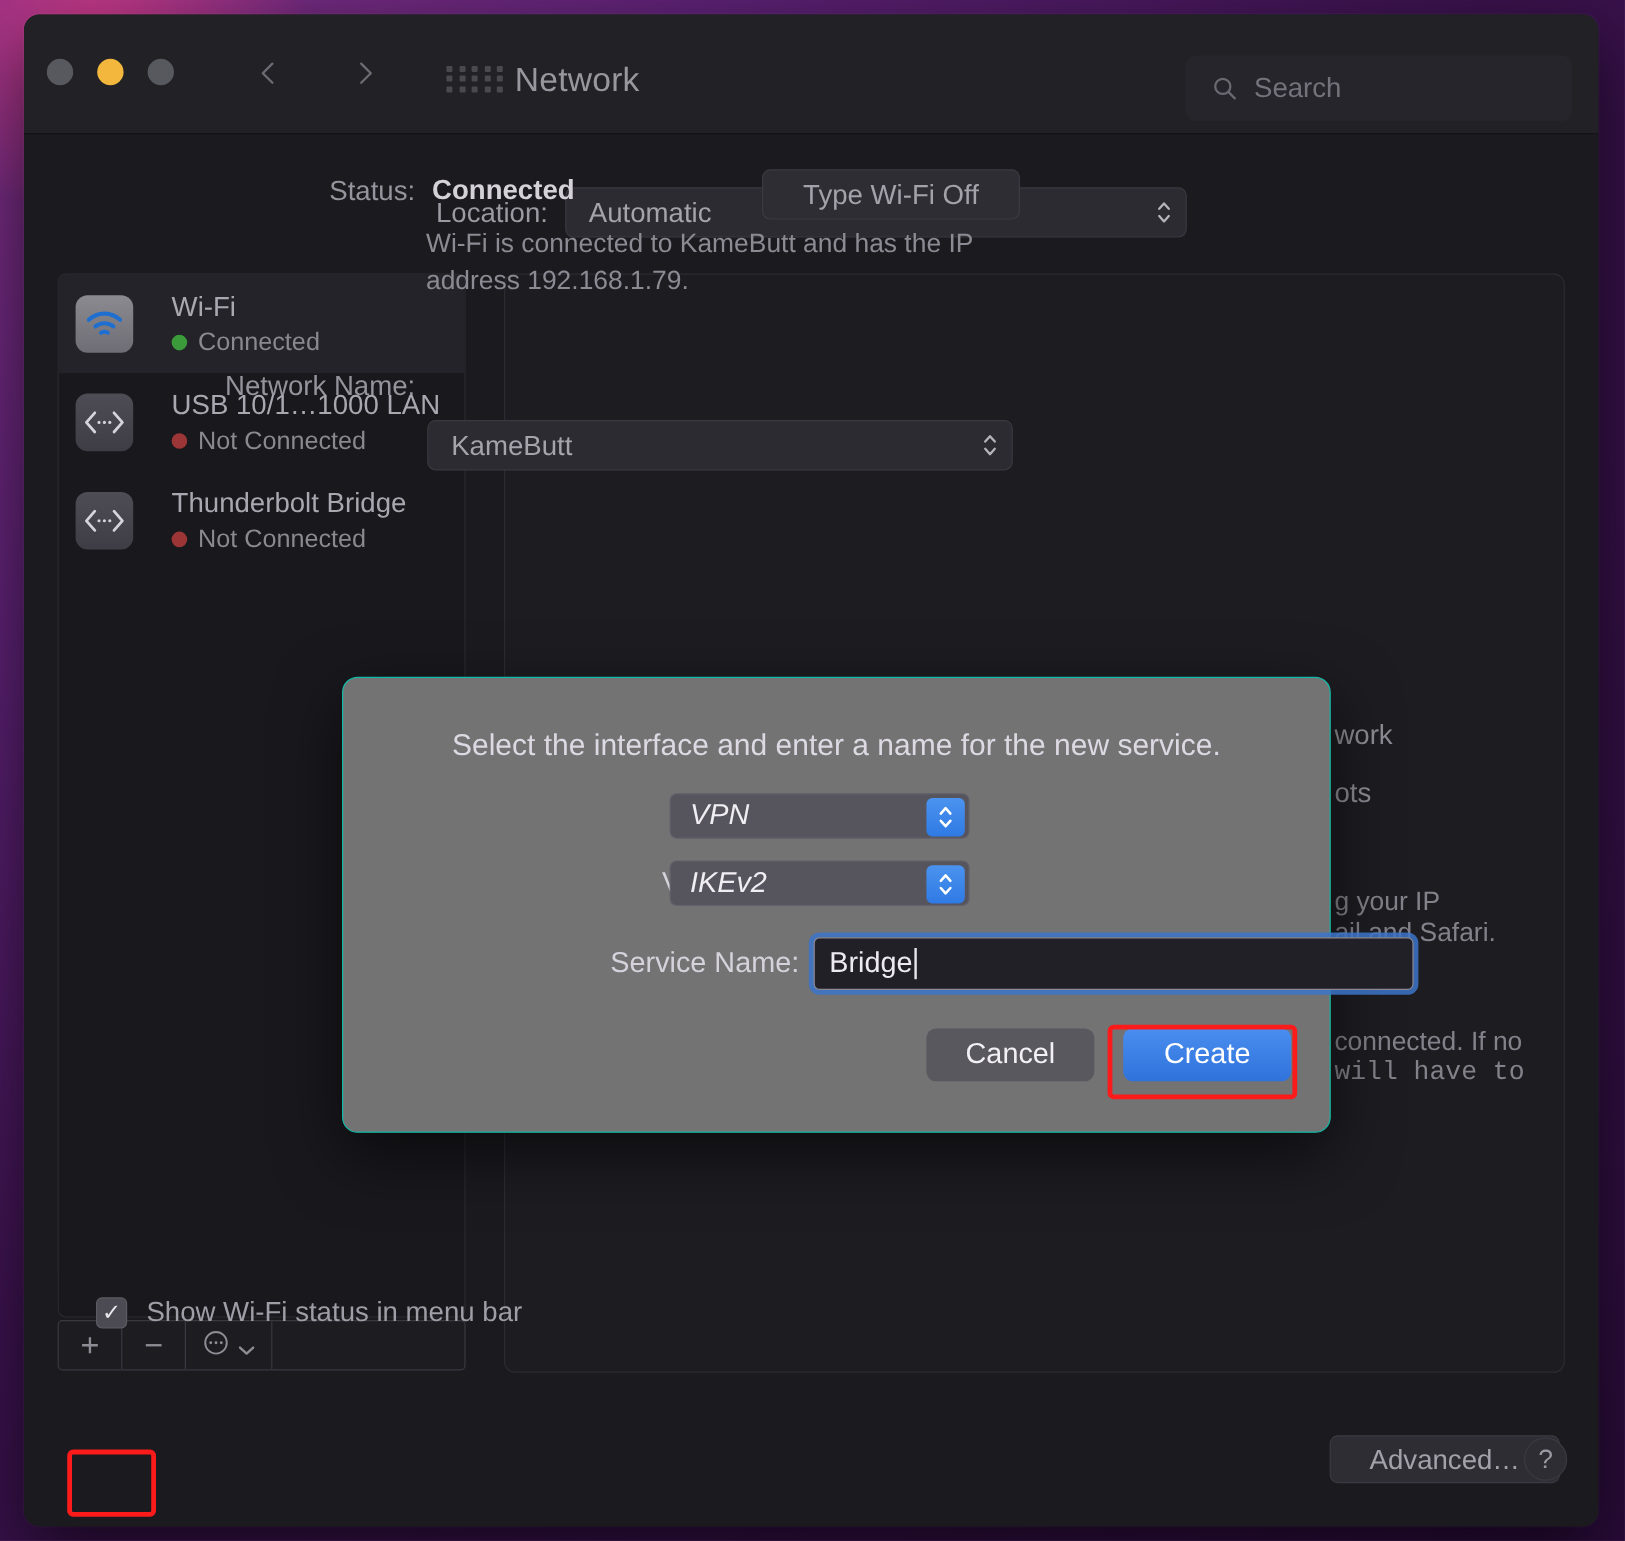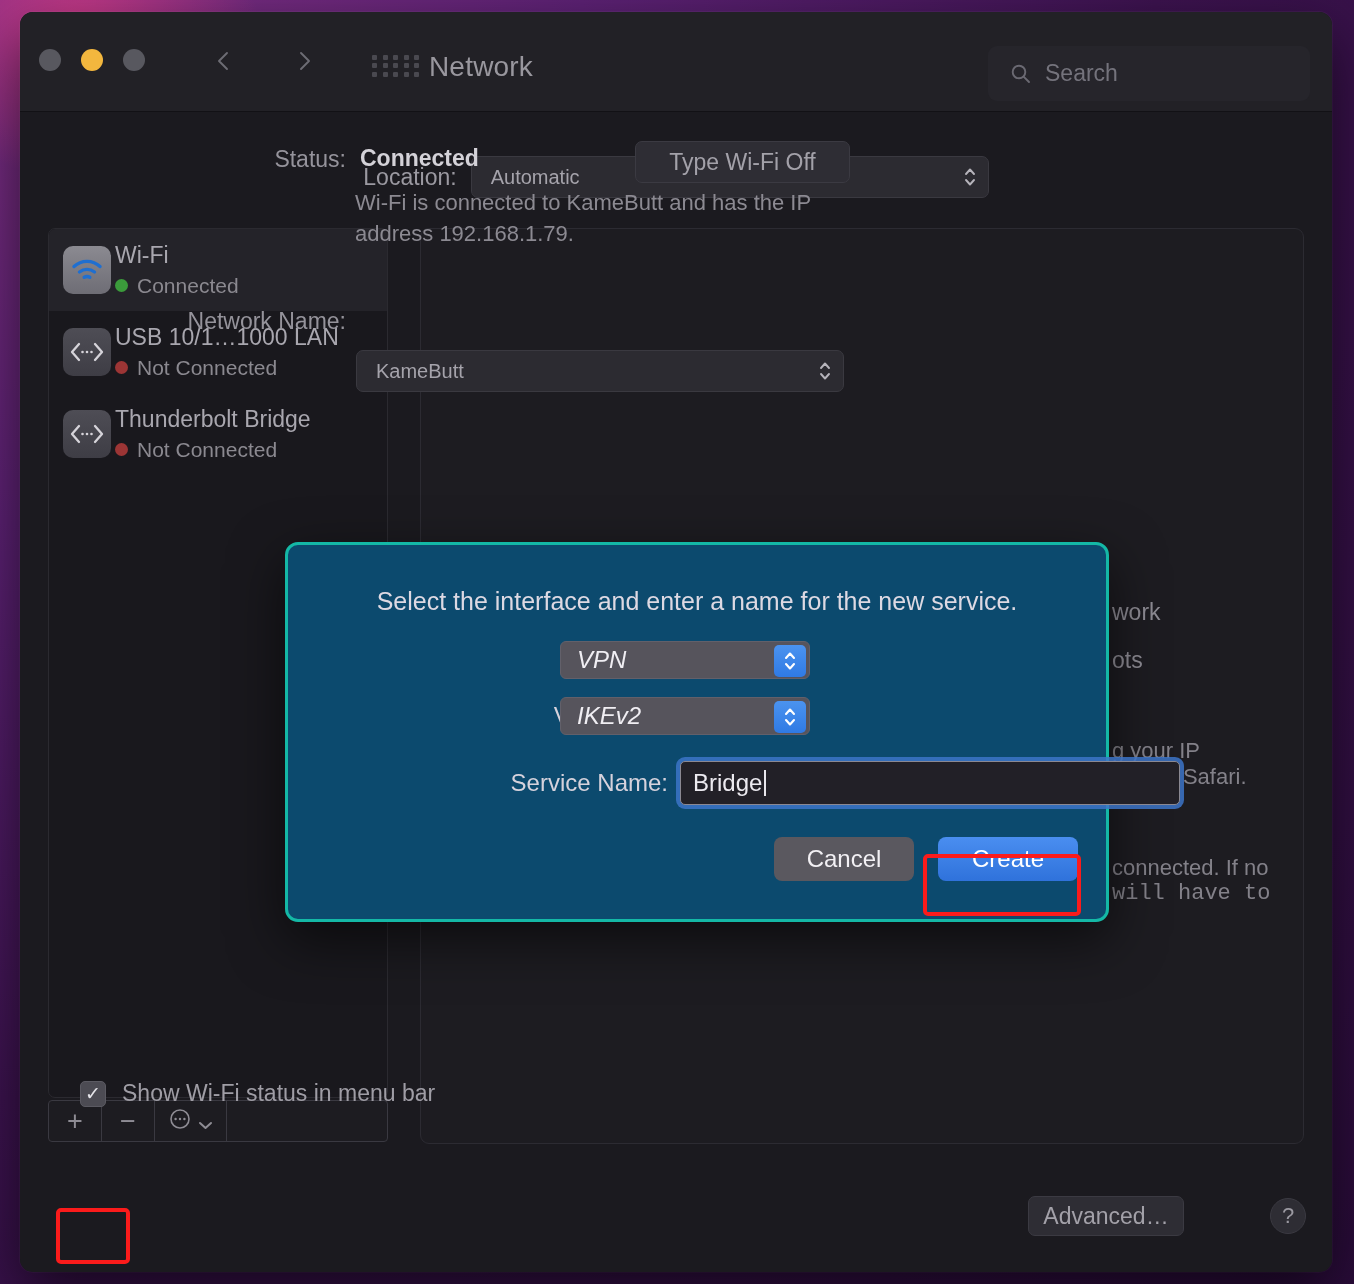--- a/index.html
+++ b/index.html
@@ -122,21 +122,21 @@
   .location-label { font-size: 23px; color: #9b99a1; }
   .popup {
     position: relative;
     background: #2c2b31;
     border: 1px solid #3a3940;
     border-radius: 7px;
     height: 42px;
     display: flex;
     align-items: center;
     padding: 0 38px 0 19px;
-    font-size: 20px;
+    font-size: 23px;
     color: #a5a3ab;
   }
   .popup .stepper {
     position: absolute;
     right: 11px; top: 50%;
     transform: translateY(-50%);
     width: 14px; height: 24px;
     color: #b6b4bb;
   }
   .popup-location { width: 518px; }
@@ -147,21 +147,21 @@
     left: 28px; top: 116px;
     width: 340px; height: 870px;
     background: #19181d;
     border: 1px solid #2b2a30;
     border-radius: 7px;
     overflow: hidden;
   }
   .svc {
     display: flex;
     align-items: center;
-    gap: 4px;
+    gap: 32px;
     padding: 13px 14px;
     height: 82px;
   }
   .svc.selected { background: #242329; }
   .svc-icon {
     width: 48px; height: 48px;
     border-radius: 10px;
     background: linear-gradient(180deg, #8b8a91, #6e6d75);
     display: flex;
     align-items: center;
@@ -245,39 +245,39 @@
   .chk-row { position: absolute; left: 60px; top: 968px; display: flex; align-items: center; gap: 16px; }
   .checkbox {
     width: 26px; height: 26px;
     background: #4c4b53;
     border: 1px solid #5b5a62;
     border-radius: 5px;
     display: flex; align-items: center; justify-content: center;
     color: #e6e5ea; font-size: 19px;
   }
   .chk-label { font-size: 23px; color: #9f9da5; }
-  .btn-advanced { position: absolute; left: 1008px; top: 1084px; width: 156px; height: 40px; }
+  .btn-advanced { position: absolute; left: 1088px; top: 1084px; width: 192px; height: 40px; }
   .help-btn {
     position: absolute;
     left: 1250px; top: 1086px;
     width: 36px; height: 36px;
     border-radius: 50%;
     background: #2e2d34;
     border: 1px solid #3b3a42;
     color: #9b99a1; font-size: 22px;
     display: flex; align-items: center; justify-content: center;
   }
 
   
   .sheet {
     position: absolute;
-    left: 265px; top: 430px;
+    left: 265px; top: 452px;
     width: 824px; height: 380px;
-    background: #0c4a6e;
-    border: 3px solid #14b8a6;
+    background: #737373;
+    border: 1px solid #14b8a6;
     border-radius: 13px;
     box-shadow: 0 18px 54px rgba(0,0,0,.58);
   }
   .sheet-title {
     position: absolute;
     left: 0; top: 42px;
     width: 100%;
     text-align: center;
     font-size: 25px;
     color: #ddd9e3;

